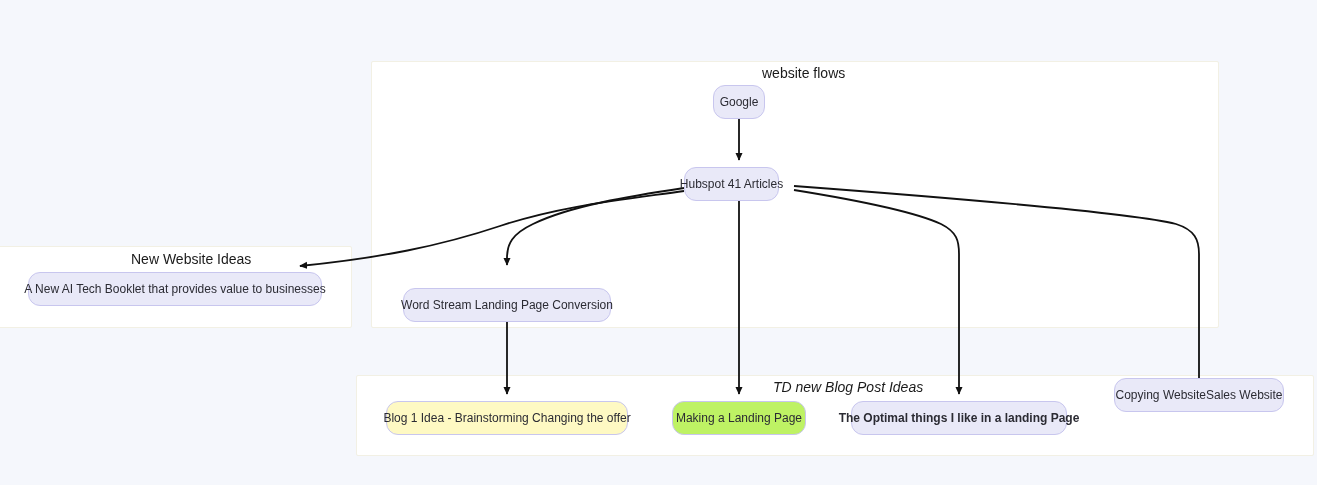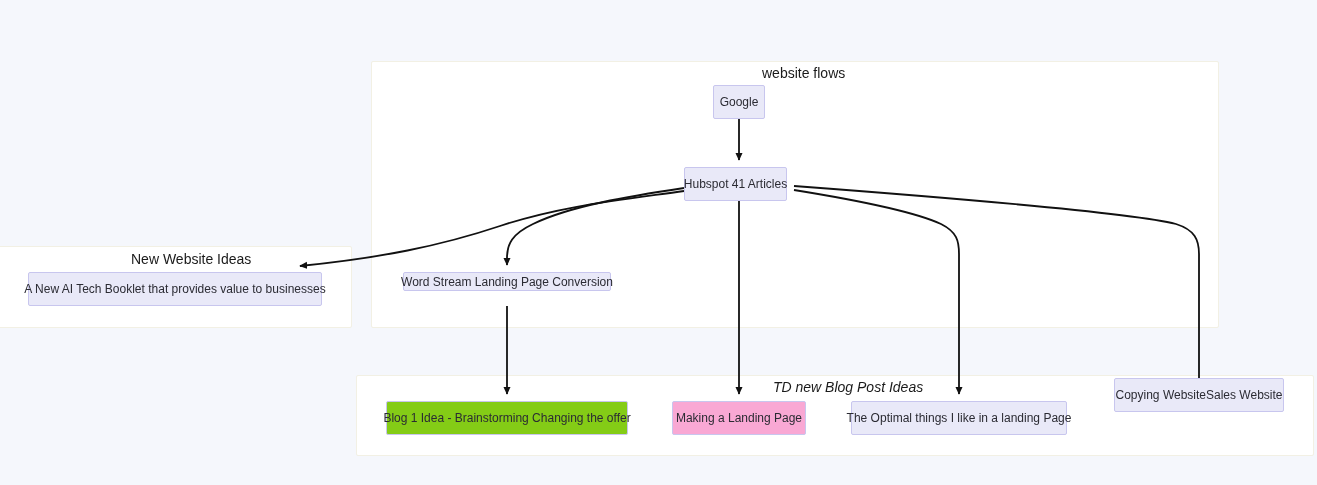--- a/index.html
+++ b/index.html
@@ -42,21 +42,21 @@
     font-size: 14px;
     color: #1a1a1a;
     white-space: nowrap;
     z-index: 3;
     line-height: 14px;
   }
   .node {
     position: absolute;
     background: #e9e9f8;
     border: 1px solid #c8c6ee;
-    border-radius: 2px;
+    border-radius: 12px;
     box-sizing: border-box;
     display: flex;
     align-items: center;
     justify-content: center;
     z-index: 3;
     font-size: 12px;
     color: #2b2b33;
     white-space: nowrap;
     padding: 0 20px;
     line-height: 1;
@@ -85,26 +85,26 @@
         <path d="M 684,188 C 630,196 570,206 533,224 C 512,234 507,244 507,258 L 507,265" fill="none" stroke="#111111" stroke-width="1.8" marker-end="url(#arrowhead)"></path>
         <path d="M 739,201 L 739,394" fill="none" stroke="#111111" stroke-width="1.8" marker-end="url(#arrowhead)"></path>
         <path d="M 794,190 C 850,199 915,212 941,224 C 957,232 959,241 959,254 L 959,394" fill="none" stroke="#111111" stroke-width="1.8" marker-end="url(#arrowhead)"></path>
         <path d="M 794,186 C 900,194 1130,212 1176,224 C 1195,230 1199,240 1199,254 L 1199,394" fill="none" stroke="#111111" stroke-width="1.8" marker-end="url(#arrowhead)"></path>
         <path d="M 507,306 L 507,394" fill="none" stroke="#111111" stroke-width="1.8" marker-end="url(#arrowhead)"></path>
       </g>
   </svg>
 
   <div id="node-layer">
       <div class="node" style="left: 713px; top: 85px; width: 52px; height: 34px; background: rgb(233, 233, 248); border-color: rgb(200, 198, 238); color: rgb(43, 43, 51);">Google</div>
-      <div class="node" style="left: 684px; top: 167px; width: 103px; height: 34px; background: rgb(233, 233, 248); border-color: rgb(200, 198, 238); color: rgb(43, 43, 51);">Hubspot 41 Articles</div>
+      <div class="node" style="left: 684px; top: 167px; width: 95px; height: 34px; background: rgb(233, 233, 248); border-color: rgb(200, 198, 238); color: rgb(43, 43, 51);">Hubspot 41 Articles</div>
       <div class="node" style="left: 28px; top: 272px; width: 294px; height: 34px; background: rgb(233, 233, 248); border-color: rgb(200, 198, 238); color: rgb(43, 43, 51); text-align: right;">A New AI Tech Booklet that provides value to businesses</div>
-      <div class="node" style="left: 403px; top: 272px; width: 208px; height: 19px; background: rgb(233, 233, 248); border-color: rgb(200, 198, 238); color: rgb(43, 43, 51);">Word Stream Landing Page Conversion</div>
-      <div class="node" style="left: 386px; top: 401px; width: 242px; height: 34px; background: #84cc16; border-color: rgb(200, 198, 238); color: rgb(43, 43, 51);">Blog 1 Idea - Brainstorming Changing the offer</div>
-      <div class="node" style="left: 672px; top: 401px; width: 134px; height: 34px; background: #f9a8d4; border-color: rgb(200, 198, 238); color: rgb(43, 43, 51);">Making a Landing Page</div>
-      <div class="node" style="left: 851px; top: 401px; width: 216px; height: 34px; background: rgb(233, 233, 248); border-color: rgb(200, 198, 238); color: rgb(43, 43, 51);">The Optimal things I like in a landing Page</div>
+      <div class="node" style="left: 403px; top: 288px; width: 208px; height: 34px; background: rgb(233, 233, 248); border-color: rgb(200, 198, 238); color: rgb(43, 43, 51);">Word Stream Landing Page Conversion</div>
+      <div class="node" style="left: 386px; top: 401px; width: 242px; height: 34px; background: #fef9c3; border-color: rgb(200, 198, 238); color: rgb(43, 43, 51);">Blog 1 Idea - Brainstorming Changing the offer</div>
+      <div class="node" style="left: 672px; top: 401px; width: 134px; height: 34px; background: #bef264; border-color: rgb(200, 198, 238); color: rgb(43, 43, 51);">Making a Landing Page</div>
+      <div class="node" style="left: 851px; top: 401px; width: 216px; height: 34px; background: rgb(233, 233, 248); border-color: rgb(200, 198, 238); color: rgb(43, 43, 51); font-weight: bold;">The Optimal things I like in a landing Page</div>
       <div class="node" style="left: 1114px; top: 378px; width: 170px; height: 34px; background: rgb(233, 233, 248); border-color: rgb(200, 198, 238); color: rgb(43, 43, 51);">Copying WebsiteSales Website</div>
     </div>
 
   <div id="cluster-label-layer">
       <div class="cluster-label" style="left: 762px; top: 66px;">website flows</div>
       <div class="cluster-label" style="left: 131px; top: 252px;">New Website Ideas</div>
       <div class="cluster-label" style="left: 773px; top: 380px; font-style: italic;">TD new Blog Post Ideas</div>
     </div>
 
 </div>

